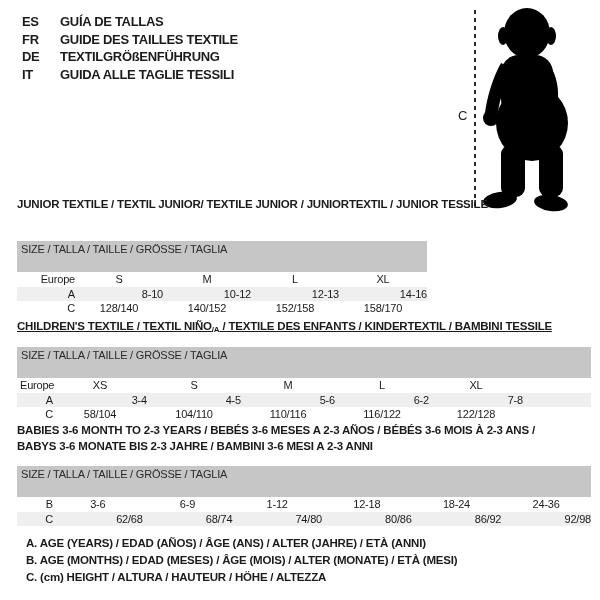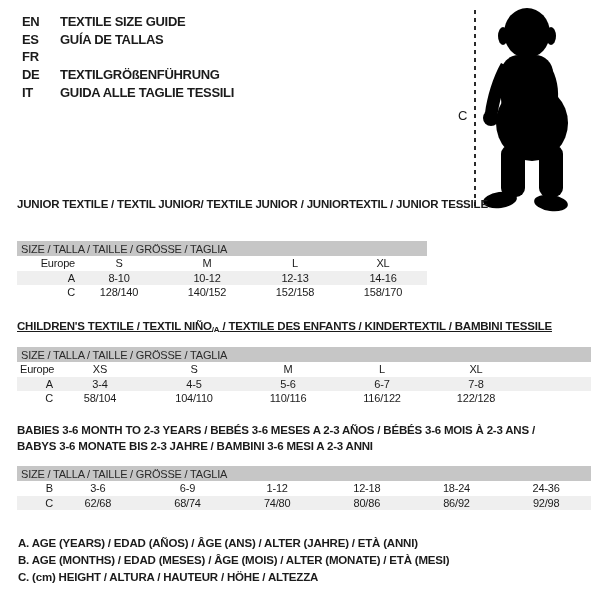--- a/index.html
+++ b/index.html
@@ -25,46 +25,43 @@
   .h-babies   { top:422px; line-height:16px; }
   sub.small { font-size:8px; vertical-align:-2px; }
 
   
   .size-table { position:absolute; left:17px; border-collapse:collapse;
                 table-layout:fixed; font-size:11px; letter-spacing:-0.2px; }
   .t-junior   { top:241px; width:410px; }
   .t-children { top:347px; width:574px; }
   .t-babies   { top:466px; width:574px; }
   .size-table th { background:#c6c6c6; font-weight:normal; text-align:left;
-                   height:15px; padding:0 0 0 4px; font-size:11px; color:#2a2a2a; }
+                   height:15px; padding:0 0 16px 4px; font-size:11px; color:#2a2a2a; }
   .size-table td { height:14.6px; padding:0; text-align:center; font-weight:normal; }
   .size-table td.rowlabel { text-align:right; padding-left:3px; }
-  tr.shaded td { background:#efefef; }
+  tr.shaded td { background:#efefef;text-align:right; }
 
   
   .legend { position:absolute; left:18px; top:537px; }
   .legend-line { height:17.2px; font-size:11.5px; font-weight:bold;
-                 letter-spacing:-0.2px; white-space:nowrap; }
+                 letter-spacing:-0.2px; white-space:nowrap;margin-left:8px; }
 </style>
 </head>
 <body>
 
 <div class="page">
 
   <div class="lang">
     <div class="lang-row">
-      <span class="lang-code">EN</span>
-      <span>TEXTILE SIZE GUIDE</span>
-    </div>
-    <div class="lang-row">
       <span class="lang-code">ES</span>
       <span>GUÍA DE TALLAS</span>
     </div>
     <div class="lang-row">
       <span class="lang-code">FR</span>
+      <span>GUIDE DES TAILLES TEXTILE</span>
     </div>
     <div class="lang-row">
       <span class="lang-code">DE</span>
       <span>TEXTILGRÖßENFÜHRUNG</span>
     </div>
     <div class="lang-row">
       <span class="lang-code">IT</span>
       <span>GUIDA ALLE TAGLIE TESSILI</span>
     </div>
   </div>
@@ -149,21 +146,21 @@
       <td>M</td>
       <td>L</td>
       <td>XL</td>
       <td></td>
     </tr>
     <tr class="shaded">
       <td class="rowlabel">A</td>
       <td>3-4</td>
       <td>4-5</td>
       <td>5-6</td>
-      <td>6-7</td>
+      <td>6-2</td>
       <td>7-8</td>
       <td></td>
     </tr>
     <tr>
       <td class="rowlabel">C</td>
       <td>58/104</td>
       <td>104/110</td>
       <td>110/116</td>
       <td>116/122</td>
       <td>122/128</td>

